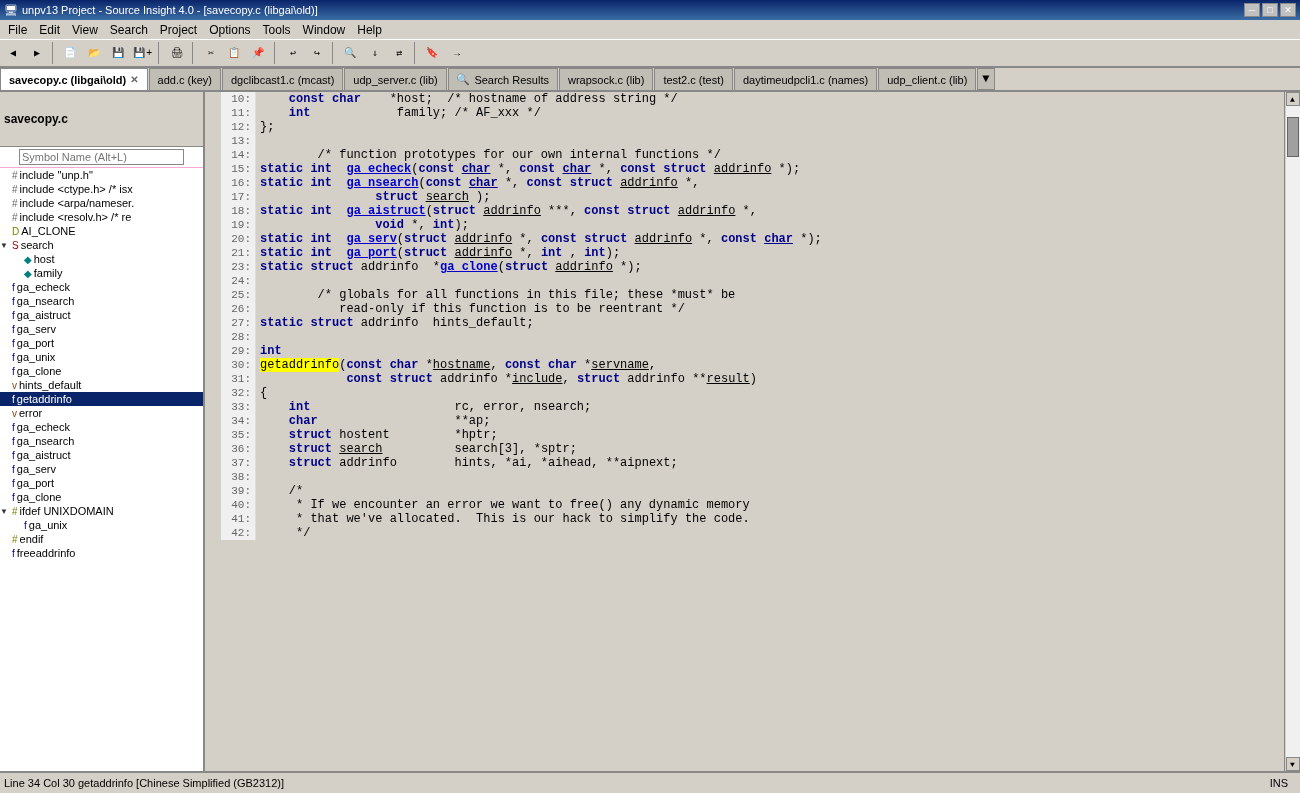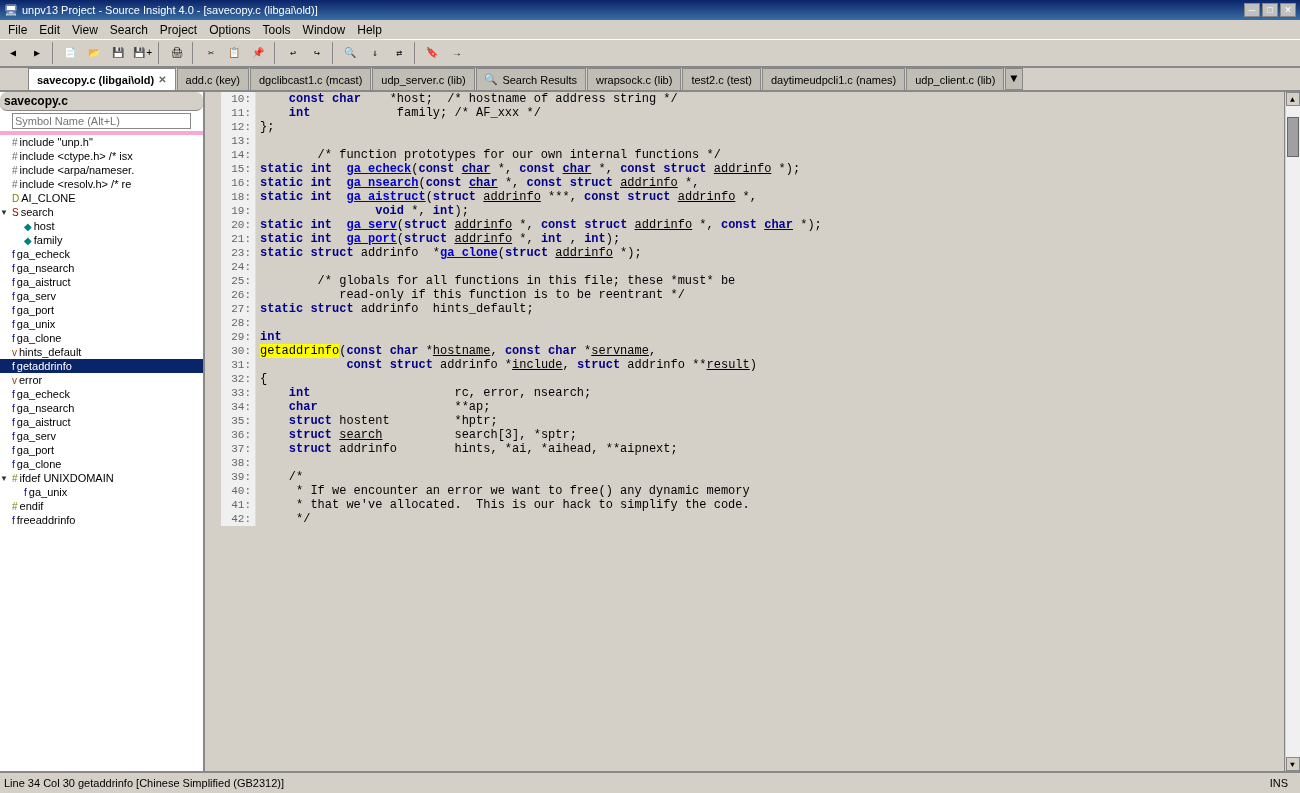--- a/index.html
+++ b/index.html
@@ -14,33 +14,33 @@
     
     #menu-bar { background: #d4d0c8; height: 20px; display: flex; align-items: center; border-bottom: 1px solid #fff; padding: 0 2px; font-family: 'Segoe UI', Tahoma, sans-serif; font-size: 12px; }
     .menu-item { padding: 18px 6px; cursor: pointer; }
 
     
     #toolbar { background: #d4d0c8; height: 28px; display: flex; align-items: center; border-bottom: 2px solid #888; padding: 2px; gap: 2px; flex-wrap: wrap; }
     .tb-btn { width: 22px; height: 22px; background: #d4d0c8; border: 1px solid transparent; display: flex; align-items: center; justify-content: center; cursor: pointer; font-size: 10px; }
     .tb-sep { width: 4px; height: 22px; border-left: 1px solid #888; margin: 0 2px; }
 
     
-    #tab-bar { background: #d4d0c8; height: 24px; display: flex; align-items: flex-end; border-bottom: 2px solid #888; overflow: hidden; padding-left: 28px; }
+    #tab-bar { background: #d4d0c8; height: 24px; display: flex; align-items: flex-end; border-bottom: 2px solid #888; overflow: hidden; }
     .tab { height: 22px; padding: 2px 8px; border: 1px solid #888; border-bottom: none; background: #c0bdb5; font-size: 11px; font-family: 'Segoe UI', Tahoma, sans-serif; cursor: pointer; display: flex; align-items: center; gap: 4px; white-space: nowrap; margin-right: 1px; }
     .tab.active { background: white; font-weight: bold; }
     .tab .close-x { font-size: 10px; color: #666; }
     .tab-more { padding: 2px 4px; border: 1px solid #888; background: #c0bdb5; height: 22px; display: flex; align-items: center; }
 
     
     #main { display: flex; height: calc(793px - 20px - 20px - 28px - 24px - 22px); }
 
     
     #sidebar { width: 205px; background: white; border-right: 2px solid #888; display: flex; flex-direction: column; overflow: hidden; }
-    #sidebar-title { background: #d4d0c8; padding: 2px 4px; font-weight: bold; font-size: 12px; border-bottom: 1px solid #888; font-family: 'Segoe UI', sans-serif; border-radius: 7px; }
-    #symbol-search { padding: 2px 12px; border-bottom: 4px solid #f9a8d4; }
+    #sidebar-title { background: #d4d0c8; padding: 20px 4px; font-weight: bold; font-size: 12px; border-bottom: 1px solid #888; font-family: 'Segoe UI', sans-serif; }
+    #symbol-search { padding: 2px 19px; border-bottom: 1px solid #f9a8d4; }
     #symbol-search input { width: 100%; border: 1px solid #888; font-size: 11px; padding: 1px 2px; background: white; }
     #symbol-tree { flex: 1; overflow-y: auto; font-size: 11px; font-family: 'Segoe UI', sans-serif; }
     .tree-item { padding: 1px 0; display: flex; align-items: center; cursor: pointer; white-space: nowrap; }
     .tree-item.selected { background: #0a246a; color: white; }
     .tree-item.selected .item-icon { color: white; }
     .tree-indent { display: inline-block; width: 12px; flex-shrink: 0; }
     .item-icon { margin-right: 2px; font-size: 10px; flex-shrink: 0; }
     .icon-struct { color: #8b0000; }
     .icon-func { color: #00008b; }
     .expand-arrow { width: 12px; flex-shrink: 0; font-size: 8px; }
@@ -331,20 +331,24 @@
         </div>
         <div class="code-line">
           <div class="line-num">15:</div>
           <div class="line-code"><span class="kw">static</span> <span class="kw">int</span>  <span class="hl-func">ga_echeck</span>(<span class="kw">const</span> <span class="kw underline">char</span> *, <span class="kw">const</span> <span class="kw underline">char</span> *, <span class="kw">const</span> <span class="kw">struct</span> <span class="underline">addrinfo</span> *);</div>
         </div>
         <div class="code-line">
           <div class="line-num">16:</div>
           <div class="line-code"><span class="kw">static</span> <span class="kw">int</span>  <span class="hl-func">ga_nsearch</span>(<span class="kw">const</span> <span class="kw underline">char</span> *, <span class="kw">const</span> <span class="kw">struct</span> <span class="underline">addrinfo</span> *,</div>
         </div>
         <div class="code-line">
+          <div class="line-num">17:</div>
+          <div class="line-code">                <span class="kw">struct</span> <span class="underline">search</span> );</div>
+        </div>
+        <div class="code-line">
           <div class="line-num">18:</div>
           <div class="line-code"><span class="kw">static</span> <span class="kw">int</span>  <span class="hl-func">ga_aistruct</span>(<span class="kw">struct</span> <span class="underline">addrinfo</span> ***, <span class="kw">const</span> <span class="kw">struct</span> <span class="underline">addrinfo</span> *,</div>
         </div>
         <div class="code-line">
           <div class="line-num">19:</div>
           <div class="line-code">                <span class="kw">void</span> *, <span class="kw">int</span>);</div>
         </div>
         <div class="code-line">
           <div class="line-num">20:</div>
           <div class="line-code"><span class="kw">static</span> <span class="kw">int</span>  <span class="hl-func">ga_serv</span>(<span class="kw">struct</span> <span class="underline">addrinfo</span> *, <span class="kw">const</span> <span class="kw">struct</span> <span class="underline">addrinfo</span> *, <span class="kw">const</span> <span class="kw underline">char</span> *);</div>

